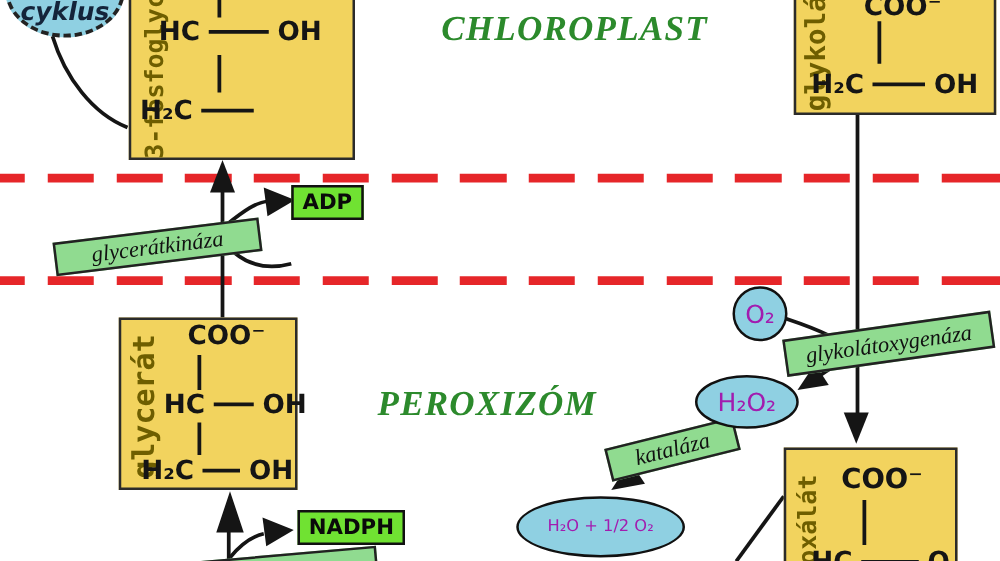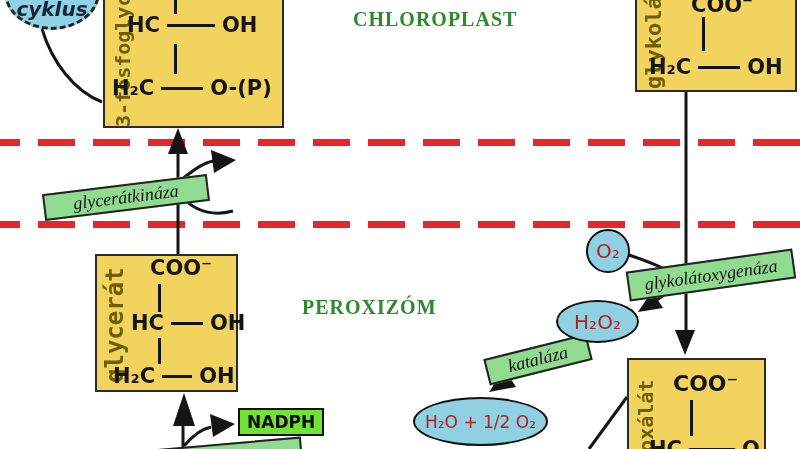--- a/index.html
+++ b/index.html
@@ -6,21 +6,21 @@
   .canvas{position:relative;width:800px;height:449px;background:#ffffff;overflow:hidden;
           font-family:"DejaVu Sans",sans-serif;}
 
   
   .membrane{position:absolute;left:0;right:0;height:7px;z-index:0;
     background:repeating-linear-gradient(90deg,#e62629 0 37px,transparent 37px 55px);
     background-position:-17px 0;}
 
   
   .comp-label{position:absolute;font-family:"Liberation Serif",serif;font-weight:bold;
-    font-size:20px;color:#2c8a2c;letter-spacing:1px;z-index:1;}
+    font-style:italic;font-size:28px;color:#2c8a2c;letter-spacing:1px;z-index:1;}
 
   
   #arrows{position:absolute;left:0;top:0;z-index:1;}
   #arrows path{stroke:#151515;stroke-width:3;fill:none;}
   #arrows polygon{fill:#151515;stroke:none;}
 
   
   .molbox{position:absolute;background:#f2d35e;border:2px solid #2b2b2b;z-index:2;box-sizing:border-box;}
   .vlabel{position:absolute;white-space:nowrap;transform-origin:0 0;transform:rotate(-90deg);
     font-family:"DejaVu Sans Mono",monospace;font-weight:bold;color:#6e5e00;z-index:3;}
@@ -35,35 +35,35 @@
   .cofactor{position:absolute;background:#70e232;border:2.5px solid #111;color:#0a0a0a;
     font-weight:bold;font-size:17px;padding:2px 7px;z-index:3;line-height:1.2;}
 
   
   .enzyme{position:absolute;background:#90db90;border:2px solid #222;color:#111;
     font-family:"Liberation Serif",serif;font-style:italic;font-size:18px;
     display:flex;align-items:center;justify-content:center;z-index:3;box-sizing:border-box;}
 
   
   .bluemol{position:absolute;background:#8fd0e2;border:2px solid #111;border-radius:50%;
-    display:flex;align-items:center;justify-content:center;color:#b91c1c;font-size:20px;
+    display:flex;align-items:center;justify-content:center;color:#a21caf;font-size:20px;
     font-weight:500;z-index:3;box-sizing:border-box;}
   .cycle{border:3px dashed #222;font-weight:bold;font-style:italic;align-items:flex-end;
     justify-content:center;padding-bottom:6px;font-size:20px;color:#14243a;}
 </style>
 </head>
 <body>
 
 <div class="canvas">
 
   <div class="membrane" style="top:139px;"></div>
   <div class="membrane" style="top:221px;"></div>
 
   <div class="comp-label" style="left:353px;top:8px;">CHLOROPLAST</div>
-  <div class="comp-label" style="left:302px;top:296px;">PEROXIZÓM</div>
+  <div class="comp-label" style="left:302px;top:308px;">PEROXIZÓM</div>
 
   <svg id="arrows" width="800" height="449" viewBox="0 0 800 449">
 
     <path d="M178,254 L178,150"></path>
     <polygon points="178,128 168,154 188,154"></polygon>
 
     <path d="M181,180 C196,168 205,162 214,161"></path>
     <polygon points="236,160 211,150 214,173"></polygon>
 
     <path d="M233,211 C214,216 196,212 182,197"></path>
@@ -96,21 +96,20 @@
   <div class="vbond" style="left:174px;top:0;height:14px;"></div>
   <div class="formula" style="left:127px;top:13px;">
     <span>HC</span>
     <span class="hbond" style="width:48px;"></span>
     <span>OH</span>
   </div>
   <div class="vbond" style="left:174px;top:44px;height:30px;"></div>
   <div class="formula" style="left:112px;top:76px;">
     <span>H₂C</span>
     <span class="hbond" style="width:42px;"></span>
-    <span>O-(P)</span>
   </div>
 
   <div class="molbox" style="left:635px;top:-25px;width:162px;height:117px;">
     <div class="vlabel" style="left:4px;top:112px;font-size:22px;">glykolát</div>
   </div>
   <div class="formula" style="left:691px;top:-7px;">
     <span>COO⁻</span>
   </div>
   <div class="vbond" style="left:702px;top:17px;height:34px;"></div>
   <div class="formula" style="left:649px;top:55px;">
@@ -148,36 +147,37 @@
   <div class="formula" style="left:649px;top:437px;">
     <span>HC</span>
     <span class="hbond" style="width:46px;"></span>
     <span>O</span>
   </div>
 
   <div class="bluemol cycle" style="left:4px;top:-46px;width:96px;height:76px;">
     <span>cyklus</span>
   </div>
 
+  <div class="cofactor" style="left:233px;top:148px;">ADP</div>
   <div class="cofactor" style="left:238px;top:408px;">NADPH</div>
 
   <div class="enzyme" style="left:43px;top:184px;width:166px;height:27px;transform:rotate(-7deg);">
     <span>glycerátkináza</span>
   </div>
   <div class="enzyme" style="left:627px;top:260px;width:168px;height:30px;transform:rotate(-8deg);">
     <span>glykolátoxygenáza</span>
   </div>
   <div class="enzyme" style="left:485px;top:346px;width:106px;height:27px;transform:rotate(-14deg);">
     <span>kataláza</span>
   </div>
   <div class="enzyme" style="left:152px;top:443px;width:150px;height:22px;transform:rotate(-5deg);"></div>
 
   <div class="bluemol" style="left:586px;top:229px;width:44px;height:44px;">
     <span>O₂</span>
   </div>
   <div class="bluemol" style="left:556px;top:300px;width:83px;height:43px;">
     <span>H₂O₂</span>
   </div>
-  <div class="bluemol" style="left:413px;top:397px;width:135px;height:49px;font-size:17px;">
+  <div class="bluemol" style="left:413px;top:397px;width:135px;height:49px;font-size:13px;">
     <span>H₂O + 1/2 O₂</span>
   </div>
 
 </div>
 
 </body></html>

